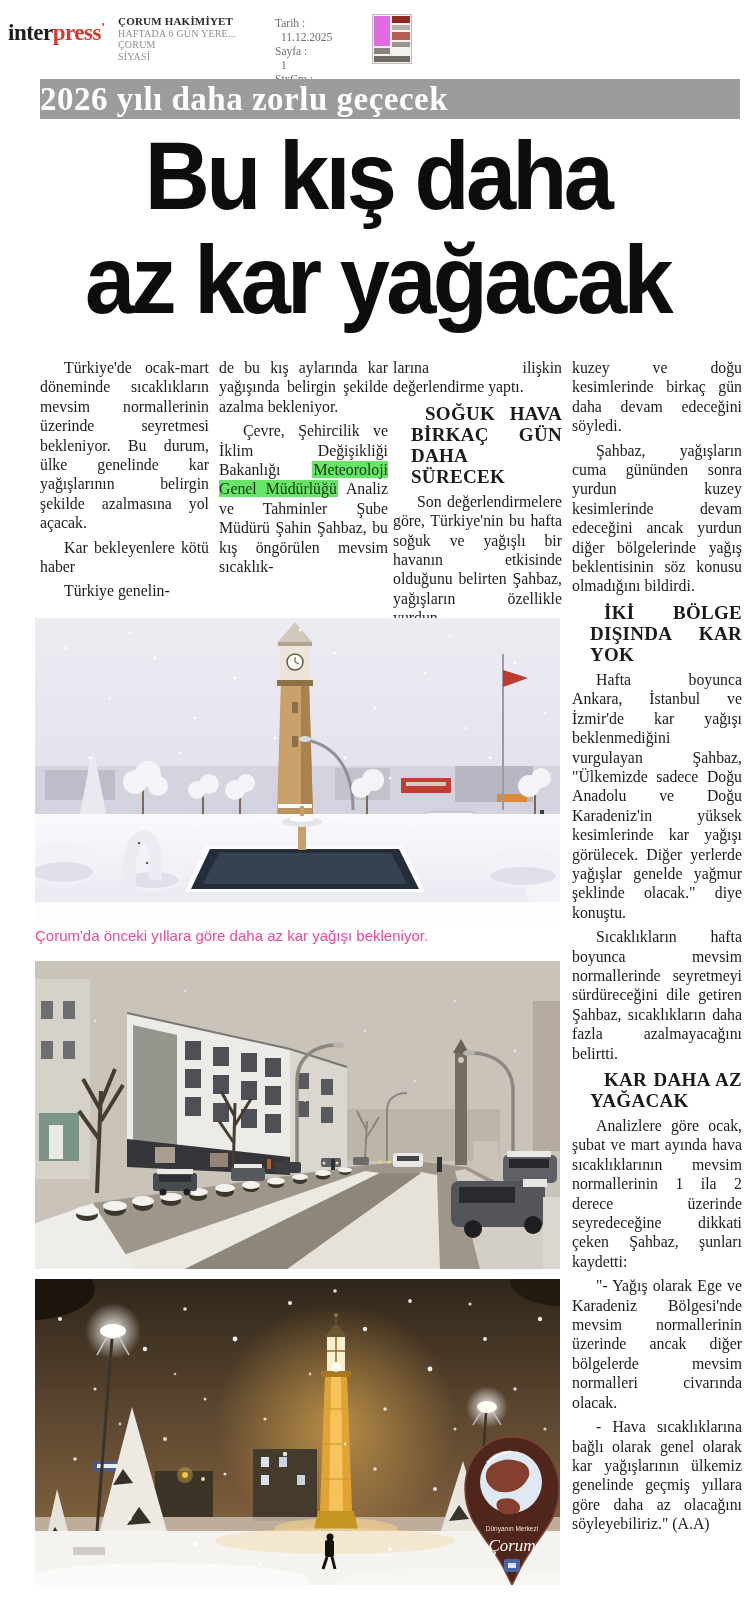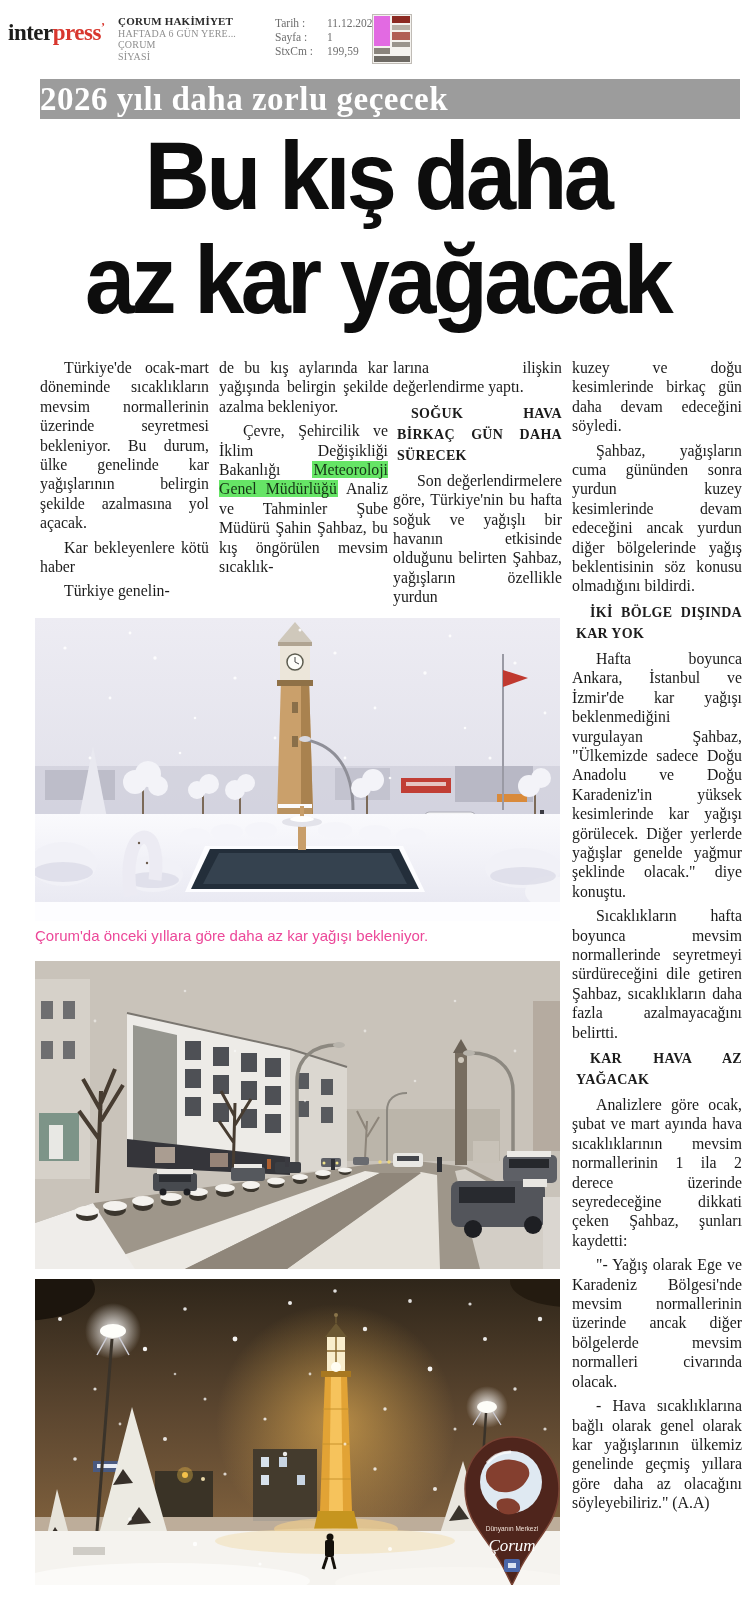--- a/index.html
+++ b/index.html
@@ -8,38 +8,38 @@
   
   .hdr{position:absolute;left:0;top:0;width:639px;height:58px;font-family:Liberation Serif, serif;margin-top:11px;}
   .logo{position:absolute;left:8px;top:9px;font-size:23px;font-weight:bold;letter-spacing:-0.5px;}
   .logo .lg1{color:#1d1d1b;}
   .logo .lg2{color:#d8372e;}
   .logo .lgm{color:#d8372e;font-size:12px;vertical-align:top;}
   .pub{position:absolute;left:118px;top:5px;line-height:11.5px;}
   .pub .pname{font-size:11px;font-weight:bold;color:#2a2a2a;letter-spacing:0.2px;}
   .pub .pline{font-size:10px;color:#8f8f8f;letter-spacing:0.2px;}
   .meta{position:absolute;left:275px;top:5px;font-size:11.5px;color:#6e6e6e;line-height:14px;}
-  .meta .row{display:flex;}
+  .meta .row{display:flex;flex-direction:column;}
   .meta .lab{width:46px;}
   .meta .val{margin-left:6px;}
   .thumb{position:absolute;left:372px;top:3px;}
   
   .kicker{position:absolute;left:40px;top:79px;width:700px;height:40px;background:#9c9c9c;
           color:#fff;font-weight:bold;font-size:33px;text-align:left;line-height:41px;
           font-family:"Liberation Serif",serif;letter-spacing:0.5px;}
   .headline{position:absolute;left:0;top:124px;width:755px;margin:0;text-align:center;
             font-family:"Liberation Sans",sans-serif;font-weight:bold;color:#0d0d0d;
             font-size:97px;line-height:104px;letter-spacing:-4px;
             transform:scaleX(0.93);transform-origin:50% 0;}
   
   .col{position:absolute;top:358px;width:169px;font-size:15.8px;line-height:19.4px;
        text-align:justify;}
   .col p{margin:0 0 5px 0;}
   .col p.indent{text-indent:24px;}
-  .col h3{font-size:14px;font-weight:bold;margin:6px 0 5px 4px;text-indent:14px;
+  .col h3{font-size:19px;font-weight:bold;margin:6px 0 5px 18px;text-indent:14px;
           text-align:justify;letter-spacing:0.3px;line-height:21px;}
   .c1{left:40px;} .c2{left:219px;} .c3{left:393px;} .c4{left:572px;width:170px;}
   mark.hl{background:#66e566;color:#153515;padding:0 1px;}
   
   .ph{position:absolute;left:35px;display:block;}
   .caption{position:absolute;left:35px;top:927px;width:525px;text-align:left;
            font-family:"Liberation Sans",sans-serif;font-size:15px;color:#ec4899;}
 </style>
 </head>
 <body>
@@ -99,21 +99,21 @@
     <p>larına ilişkin değerlendirme yaptı.</p>
     <h3>SOĞUK HAVA BİRKAÇ GÜN DAHA SÜRECEK</h3>
     <p class="indent">Son değerlendirmelere göre, Türkiye'nin bu hafta soğuk ve yağışlı bir havanın etkisinde olduğunu belirten Şahbaz, yağışların özellikle yurdun</p>
   </div>
   <div class="col c4">
     <p>kuzey ve doğu kesimlerinde birkaç gün daha devam edeceğini söyledi.</p>
     <p class="indent">Şahbaz, yağışların cuma gününden sonra yurdun kuzey kesimlerinde devam edeceğini ancak yurdun diğer bölgelerinde yağış beklentisinin söz konusu olmadığını bildirdi.</p>
     <h3>İKİ BÖLGE DIŞINDA KAR YOK</h3>
     <p class="indent">Hafta boyunca Ankara, İstanbul ve İzmir'de kar yağışı beklenmediğini vurgulayan Şahbaz, "Ülkemizde sadece Doğu Anadolu ve Doğu Karadeniz'in yüksek kesimlerinde kar yağışı görülecek. Diğer yerlerde yağışlar genelde yağmur şeklinde olacak." diye konuştu.</p>
     <p class="indent">Sıcaklıkların hafta boyunca mevsim normallerinde seyretmeyi sürdüreceğini dile getiren Şahbaz, sıcaklıkların daha fazla azalmayacağını belirtti.</p>
-    <h3>KAR HAVA AZ YAĞACAK</h3>
+    <h3>KAR DAHA AZ YAĞACAK</h3>
     <p class="indent">Analizlere göre ocak, şubat ve mart ayında hava sıcaklıklarının mevsim normallerinin 1 ila 2 derece üzerinde seyredeceğine dikkati çeken Şahbaz, şunları kaydetti:</p>
     <p class="indent">"- Yağış olarak Ege ve Karadeniz Bölgesi'nde mevsim normallerinin üzerinde ancak diğer bölgelerde mevsim normalleri civarında olacak.</p>
     <p class="indent">- Hava sıcaklıklarına bağlı olarak genel olarak kar yağışlarının ülkemiz genelinde geçmiş yıllara göre daha az olacağını söyleyebiliriz." (A.A)</p>
   </div>
 
   <svg class="ph" style="top:618px;" width="525" height="303" viewBox="0 0 525 303">
     <defs>
       <linearGradient id="p1sky" x1="0" y1="0" x2="0" y2="1">
         <stop offset="0" stop-color="#edecf3"></stop>
           <stop offset="1" stop-color="#dadae5"></stop>

